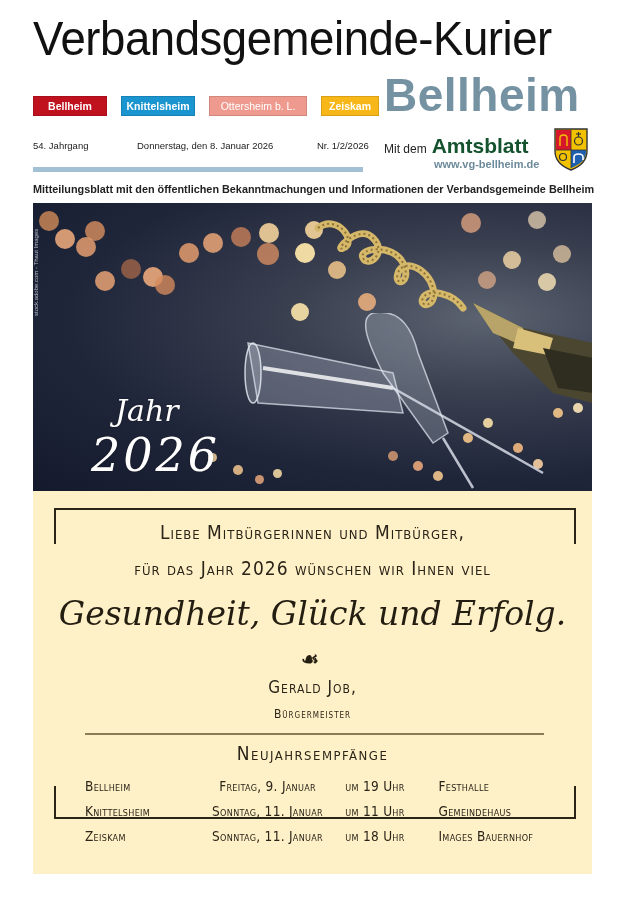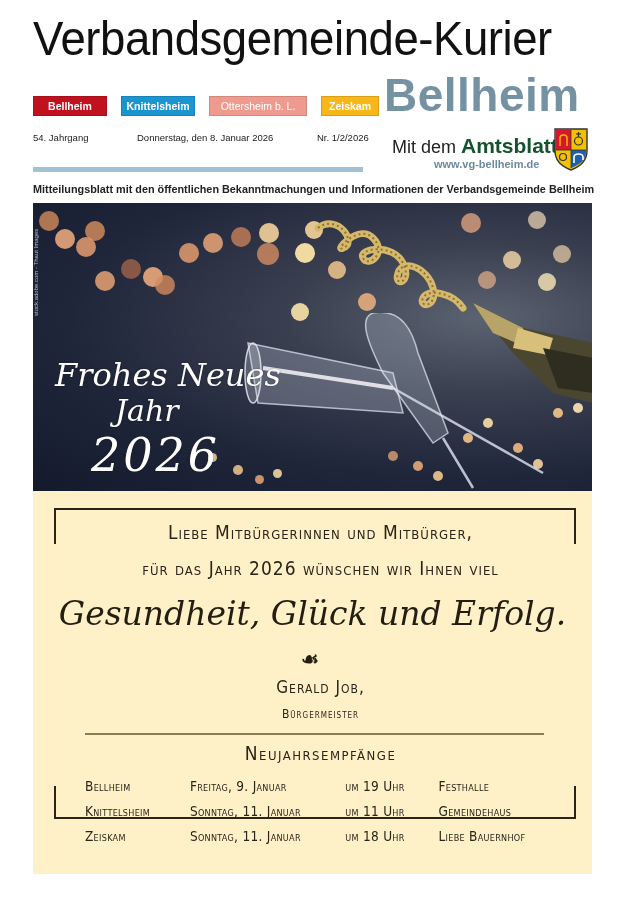--- a/index.html
+++ b/index.html
@@ -21,27 +21,27 @@
     .badge.b0 { width: 74px; }
     .badge.b1 { width: 74px; }
     .badge.b2 { width: 98px; font-weight: normal; }
     .badge.b3 { width: 58px; }
 
     .brand-bellheim {
       position: absolute; left: 384px; top: 72px;
       font-size: 46px; font-weight: bold; color: #7592a3; letter-spacing: 0.5px; line-height: 1;
     }
 
-    .meta-row { position: absolute; top: 132px; font-size: 9.5px; color: #222; }
+    .meta-row { position: absolute; top: 140px; font-size: 9.5px; color: #222; }
     .meta-year { left: 33px; }
     .meta-date { left: 137px; }
     .meta-nr { left: 317px; }
 
     .amtsblatt-line { position: absolute; left: 384px; top: 134px; white-space: nowrap; display: flex; align-items: baseline; }
-    .mit-dem { font-size: 18px; color: #222; margin-right: 5px; margin-left: 8px; }
+    .mit-dem { font-size: 12px; color: #222; margin-right: 5px; }
     .amtsblatt { font-size: 21px; font-weight: bold; color: #14532d; }
     .web { position: absolute; left: 434px; top: 158px; font-size: 11px; font-weight: bold; color: #6d8a9b; }
 
     .crest { position: absolute; left: 553px; top: 127px; width: 36px; height: 44px; }
 
     .blue-bar { position: absolute; left: 33px; top: 167px; width: 330px; height: 5px; background: #a3c1d4; }
 
     .subtitle {
       position: absolute; left: 33px; top: 183px; width: 560px;
       font-size: 11px; font-weight: bold; color: #222; white-space: nowrap;
@@ -69,39 +69,38 @@
     .cream { position: absolute; left: 33px; top: 491px; width: 559px; height: 383px; background: #fff1c7; }
     .frame-top { position: absolute; left: 21px; top: 17px; width: 522px; height: 36px;
       border-top: 2.5px solid #2a2419; border-left: 2.5px solid #2a2419; border-right: 2.5px solid #2a2419; }
     .frame-bot { position: absolute; left: 21px; top: 295px; width: 522px; height: 33px;
       border-bottom: 2.5px solid #2a2419; border-left: 2.5px solid #2a2419; border-right: 2.5px solid #2a2419; }
 
     .caps {
       font-family: "DejaVu Sans Condensed", "DejaVu Sans", sans-serif; font-variant: small-caps;
       color: #2a2419; text-align: center; position: absolute; left: 0; width: 559px;
       letter-spacing: 1px;
-      margin-left: 8px;
     }
     .greet1 { top: 30px; font-size: 19px; }
     .greet2 { top: 66px; font-size: 19px; }
     .wish {
       position: absolute; left: 0; width: 559px; top: 103px; text-align: center;
       font-family: "DejaVu Serif", serif; font-style: italic; font-size: 33px; color: #231d12;
     }
     .ornament { position: absolute; left: 268px; top: 156px; font-size: 20px; color: #231d12; font-family: "DejaVu Serif", serif; font-weight: bold; }
     .signer { top: 186px; font-size: 17px; }
     .signer-title { top: 216px; font-size: 12px; }
     .divider { position: absolute; left: 52px; top: 242px; width: 459px; height: 2px; background: #8a7c55; }
     .recept-title { top: 251px; font-size: 19px; letter-spacing: 1.5px; }
 
     .events { position: absolute; left: 52px; top: 282px; width: 470px; }
     .event-row { display: flex; height: 25px; align-items: center;
       font-family: "DejaVu Sans Condensed", "DejaVu Sans", sans-serif; font-variant: small-caps; font-size: 13.5px; color: #2a2419; letter-spacing: 0.3px; }
     .event-row .c0 { width: 108px; }
-    .event-row .c1 { width: 160px; }
+    .event-row .c1 { width: 160px; text-align: center; }
     .event-row .c2 { width: 96px; }
     .event-row .c3 { width: 120px; }
   </style>
 </head>
 <body>
 
 <div class="masthead-title">Verbandsgemeinde-Kurier</div>
 
 <div class="badges">
   <div class="badge b0" style="background:#c0111f">Bellheim</div>
@@ -197,21 +196,20 @@
   <svg style="position:absolute;left:210px;top:110px;width:320px;height:178px" viewBox="0 0 320 178">
     <path d="M5 30 L150 60 L160 100 L15 90 Z" fill="rgba(200,210,225,0.28)" stroke="rgba(230,235,245,0.7)" stroke-width="1.5"></path>
     <ellipse cx="10" cy="60" rx="8" ry="30" fill="rgba(220,225,235,0.25)" stroke="rgba(235,240,248,0.8)" stroke-width="1.5"></ellipse>
     <path d="M20 55 L150 75" stroke="rgba(255,255,255,0.8)" stroke-width="4"></path>
     <path d="M150 75 L300 160" stroke="rgba(225,230,240,0.8)" stroke-width="2.5"></path>
     <path d="M130 0 C160 -5 170 20 175 40 L205 120 L190 130 L140 60 C125 30 115 5 130 0 Z" fill="rgba(200,210,225,0.25)" stroke="rgba(230,235,245,0.7)" stroke-width="1.5"></path>
     <path d="M200 125 L230 175" stroke="rgba(225,230,240,0.8)" stroke-width="2.5"></path>
   </svg>
 
   <div class="credit">stock.adobe.com - Thaut Images</div>
-  <div class="script-line sl1">Frohes Neues</div>
   <div class="script-line sl2">Jahr</div>
   <div class="script-line sl3">2026</div>
 </div>
 
 <div class="cream">
   <div class="frame-top"></div>
   <div class="frame-bot"></div>
 
   <div class="caps greet1">Liebe Mitbürgerinnen und Mitbürger,</div>
   <div class="caps greet2">für das Jahr 2026 wünschen wir Ihnen viel</div>
@@ -232,16 +230,16 @@
     <div class="event-row">
       <span class="c0">Knittelsheim</span>
       <span class="c1">Sonntag, 11. Januar</span>
       <span class="c2">um 11 Uhr</span>
       <span class="c3">Gemeindehaus</span>
     </div>
     <div class="event-row">
       <span class="c0">Zeiskam</span>
       <span class="c1">Sonntag, 11. Januar</span>
       <span class="c2">um 18 Uhr</span>
-      <span class="c3">Liebe Bauernhof</span>
+      <span class="c3">Images Bauernhof</span>
     </div>
   </div>
 </div>
 
 </body></html>

